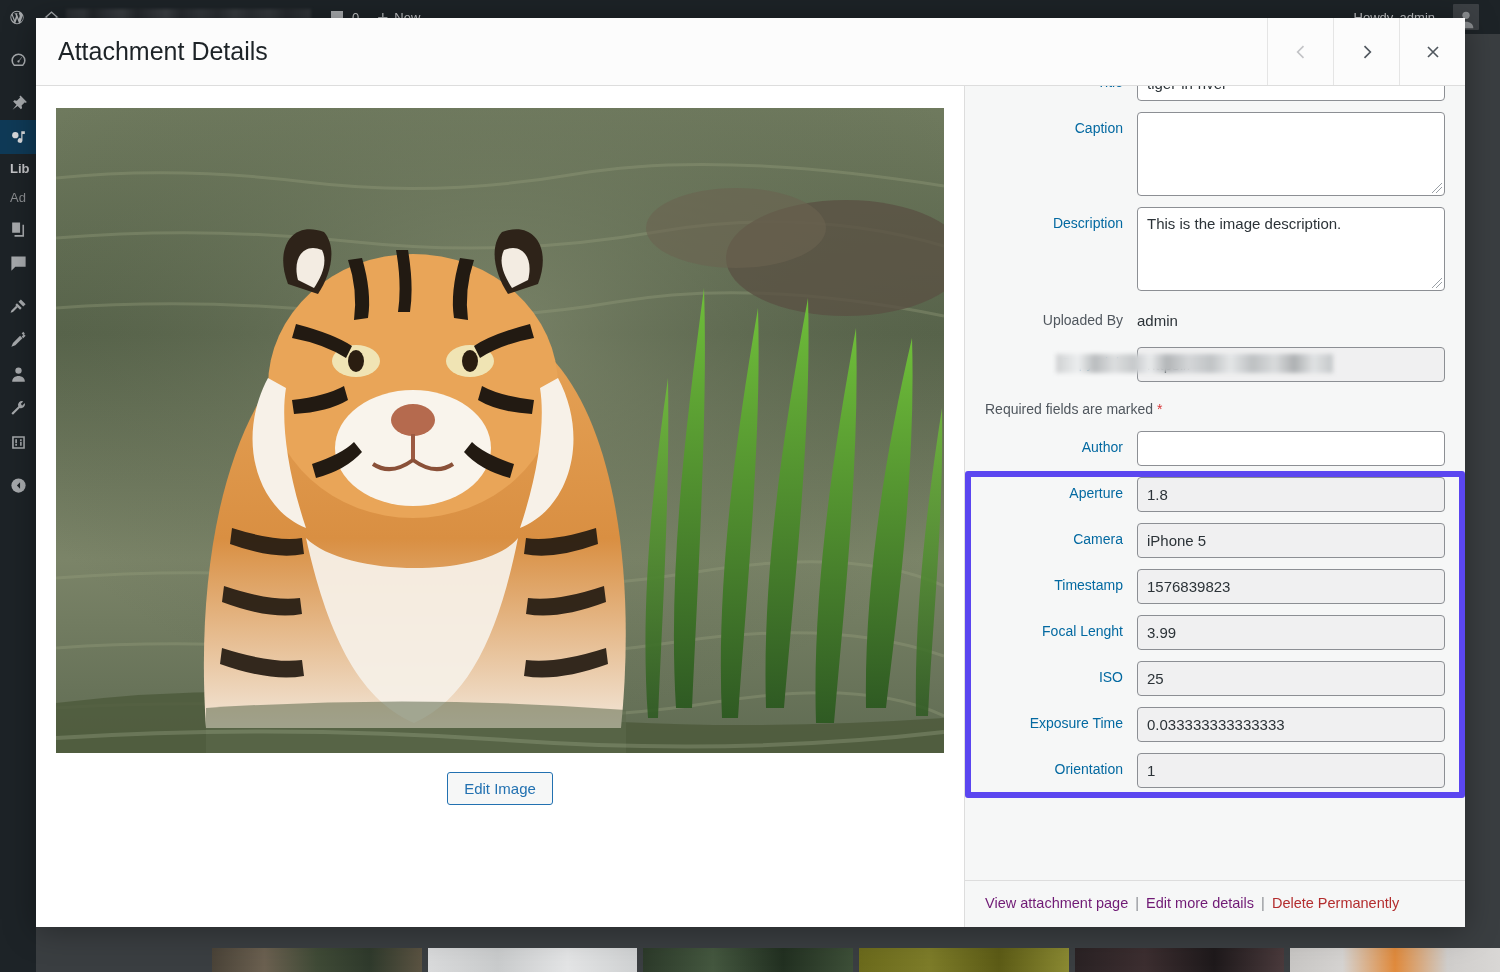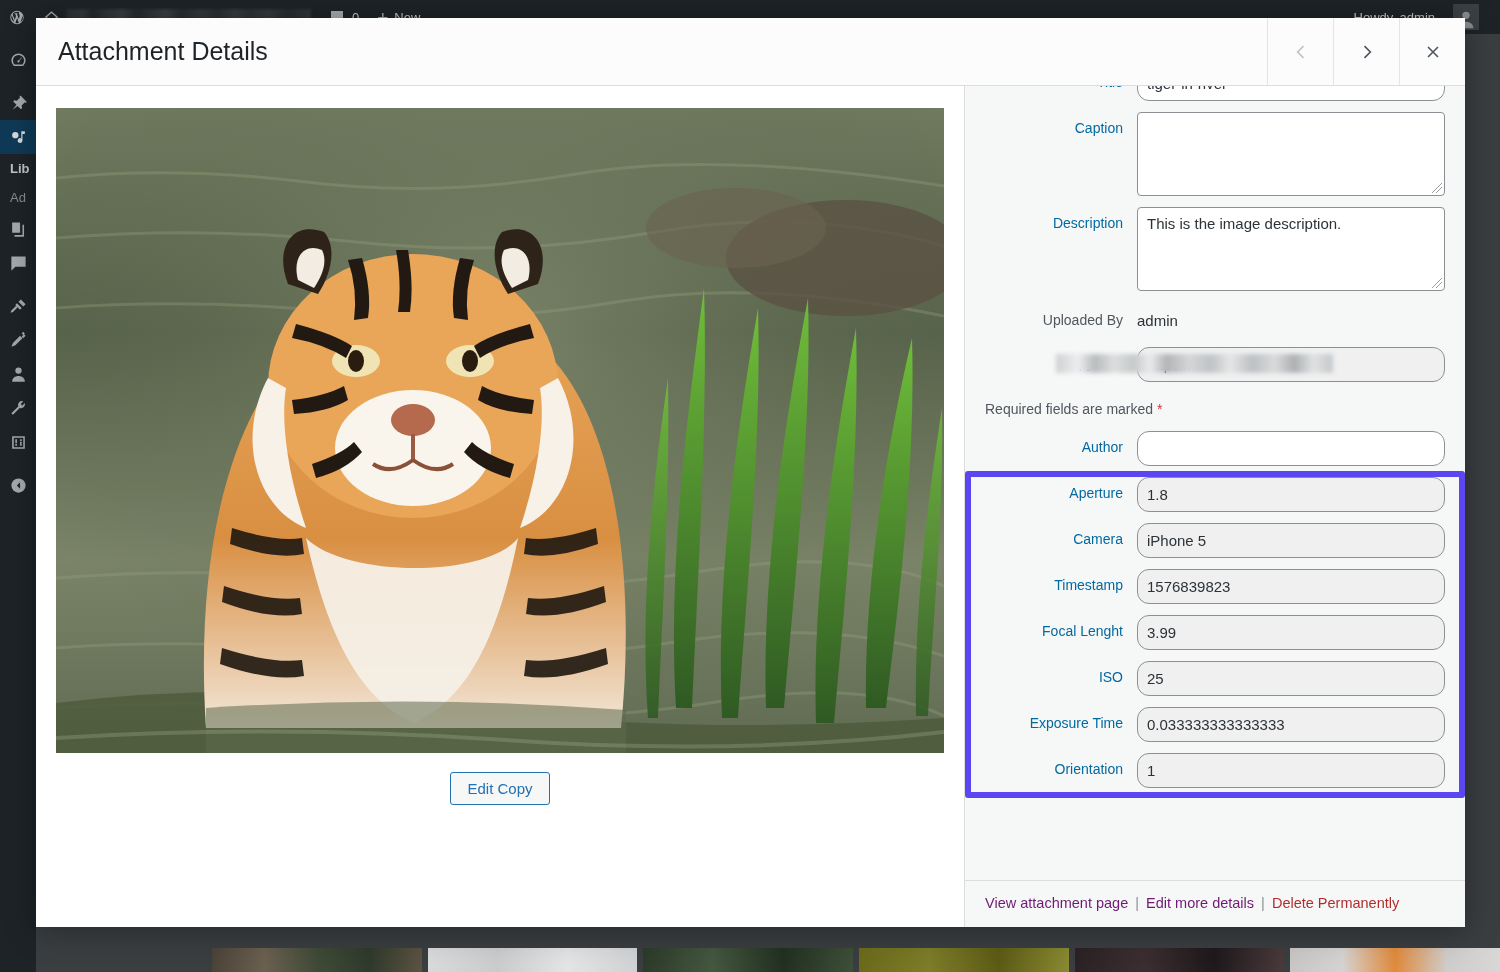--- a/index.html
+++ b/index.html
@@ -131,21 +131,21 @@
   .details-scroll { flex: 1; overflow: hidden; padding: 0 20px; position: relative; }
 
   .setting { display: flex; align-items: flex-start; margin-bottom: 11px; }
   .setting .lbl {
     width: 152px; text-align: right; padding-right: 14px; padding-top: 7px;
     font-size: 14px; color: #0369a1; line-height: 1.3; flex: 0 0 152px;
   }
   .setting .fld { flex: 1; }
   .inp {
     width: 100%; height: 35px; padding: 0 9px; font-size: 15px; color: #2c3338;
-    border: 1px solid #8c8f94; border-radius: 12px; background: #fff;
+    border: 1px solid #8c8f94; border-radius: 4px; background: #fff;
     font-family: "Liberation Sans", sans-serif; line-height: 33px;
   }
   .inp.ro { background: #f0f0f1; color: #2c3338; }
   .ta {
     width: 100%; height: 84px; padding: 7px 9px; font-size: 15px; color: #2c3338;
     border: 1px solid #8c8f94; border-radius: 4px; background: #fff;
     position: relative; font-family: "Liberation Sans", sans-serif;
   }
   .ta::after {
     content: ""; position: absolute; right: 2px; bottom: 2px; width: 10px; height: 10px;
@@ -427,21 +427,21 @@
               </g>
 
               <path d="M150 600 Q360 586 570 602 L570 645 L150 645z" fill="#5d6a4c" opacity="0.55"></path>
             </g>
 
             <g stroke="#b9c2a4" stroke-opacity="0.25" fill="none" stroke-width="4">
               <path d="M0 630 Q220 616 450 632 T888 624"></path>
             </g>
           </svg>
         </div>
-        <button class="edit-image-btn">Edit Copy</button>
+        <button class="edit-image-btn">Edit Image</button>
       </div>
 
       <div class="details">
         <div class="details-scroll">
 
           <div class="setting" style="margin-top:-20px">
             <div class="lbl">Title</div>
             <div class="fld">
               <div class="inp">tiger-in-river</div>
             </div>

